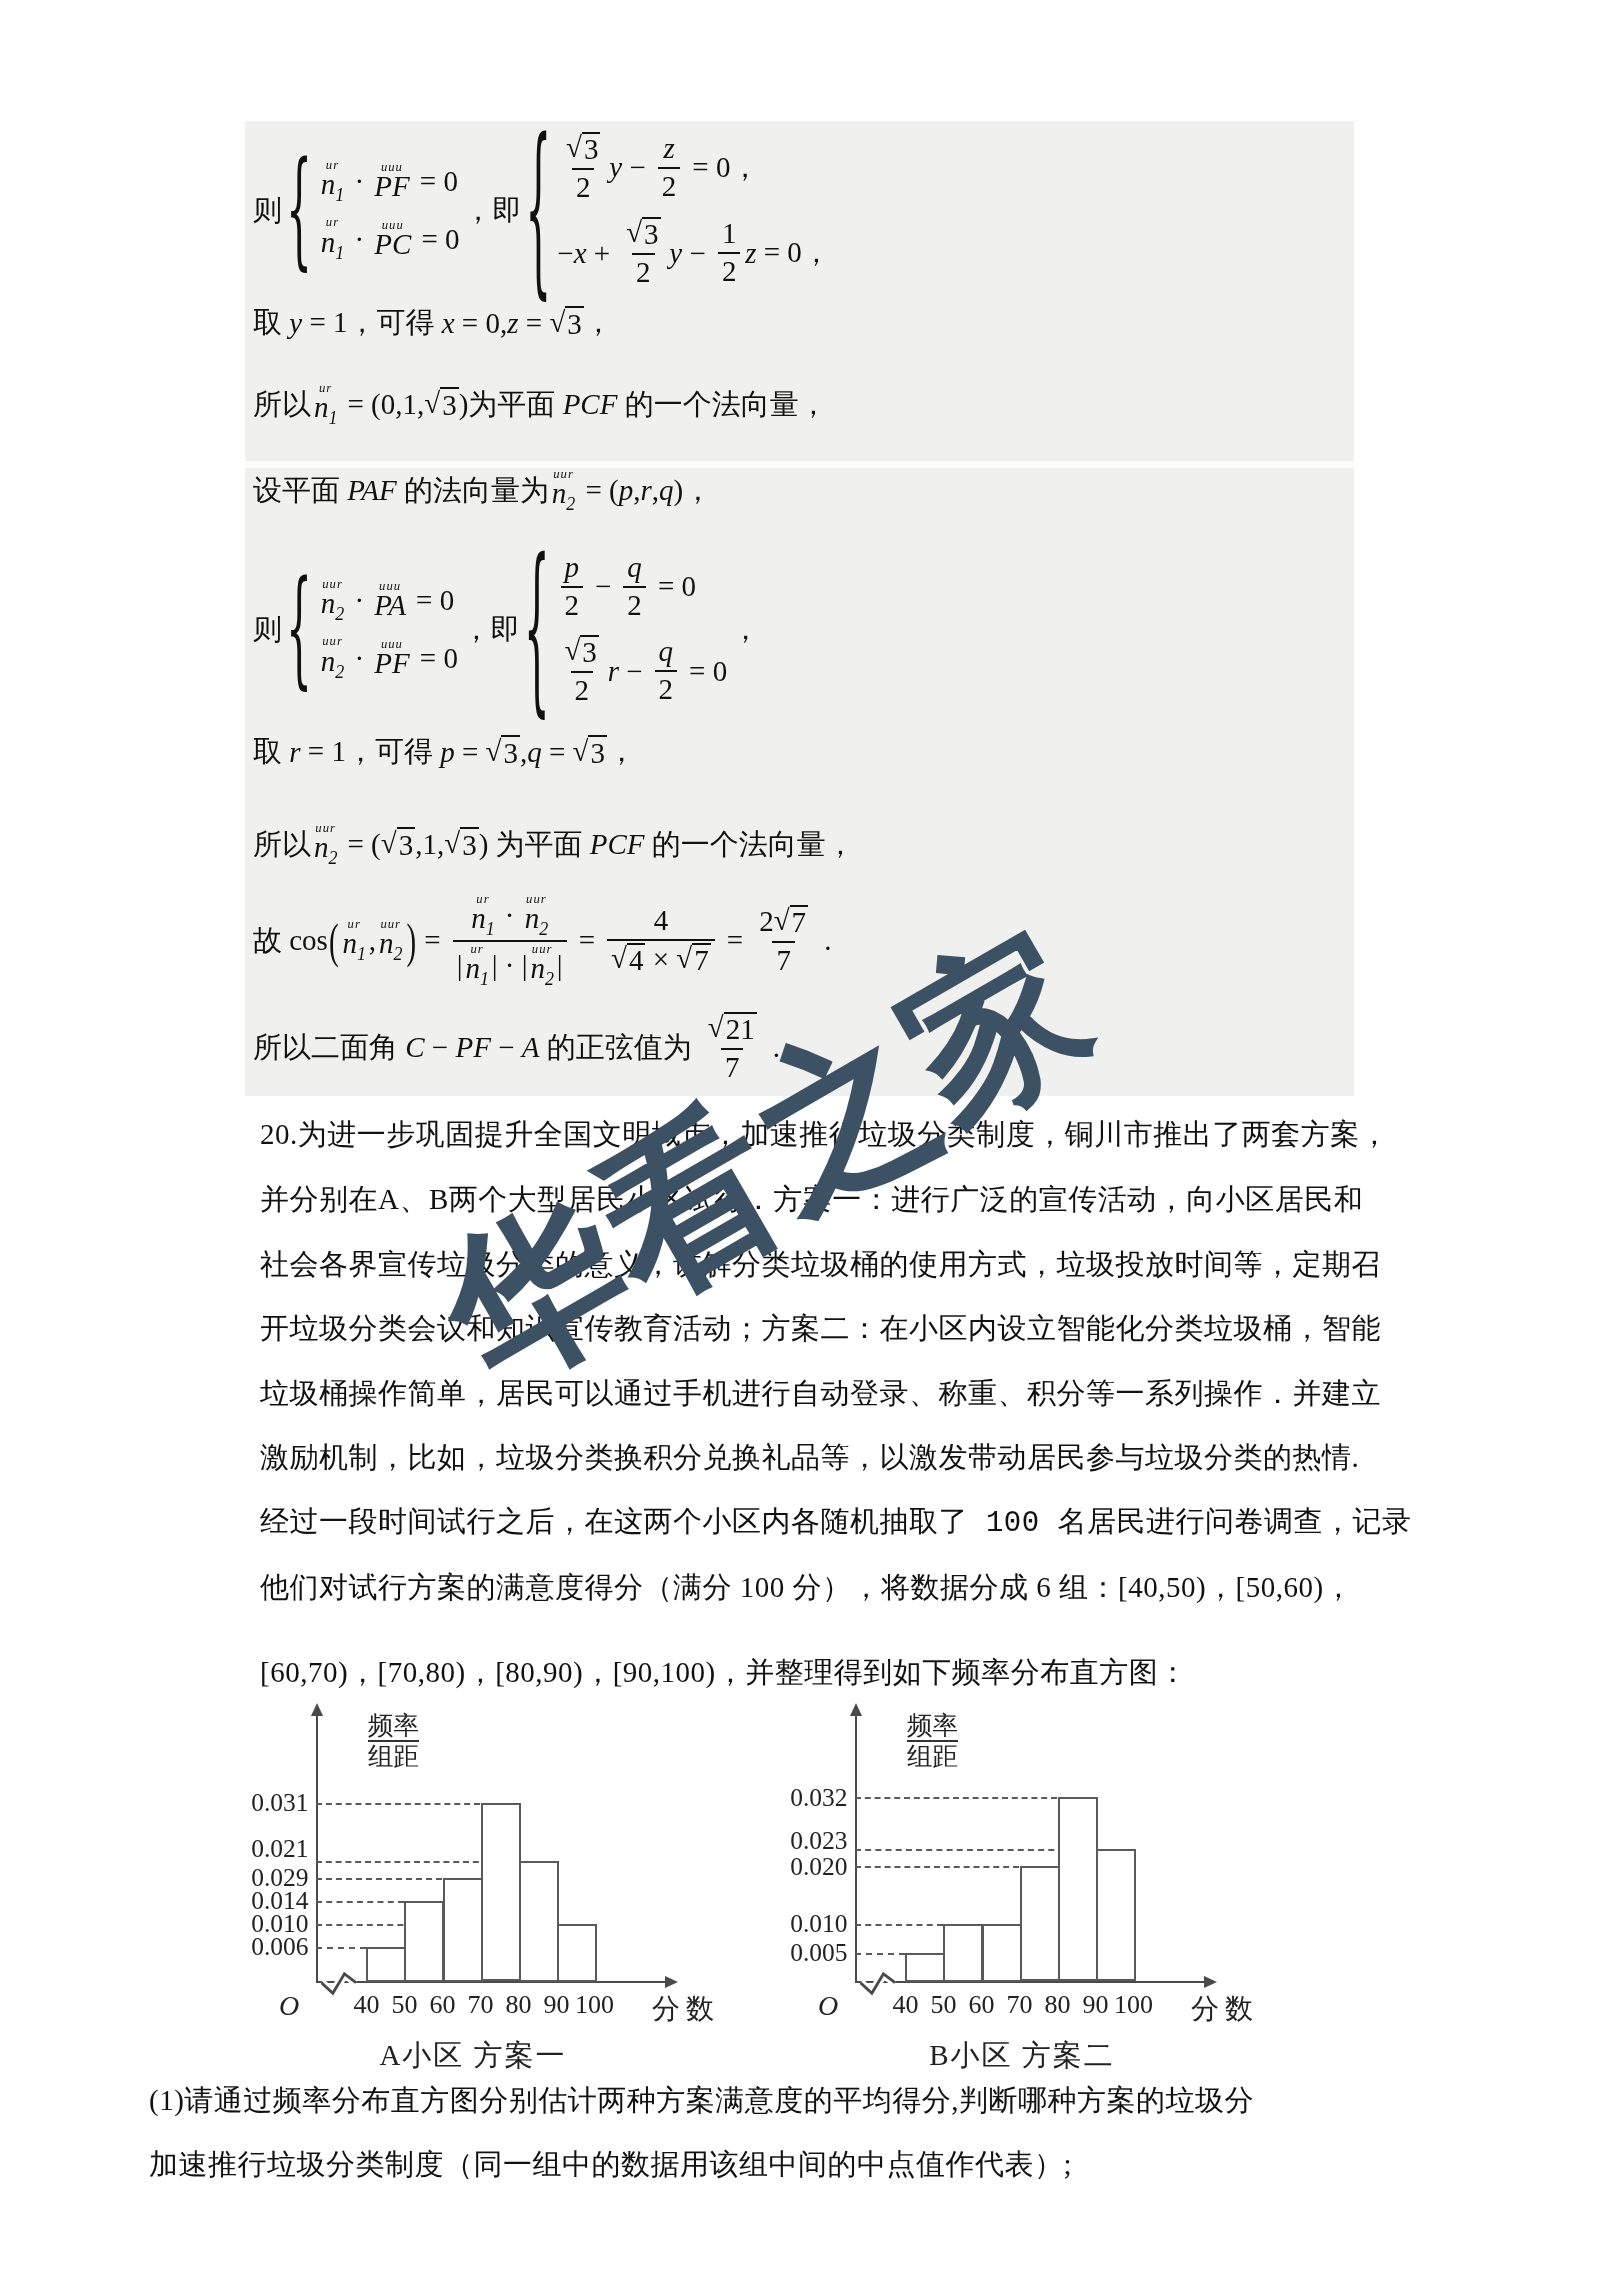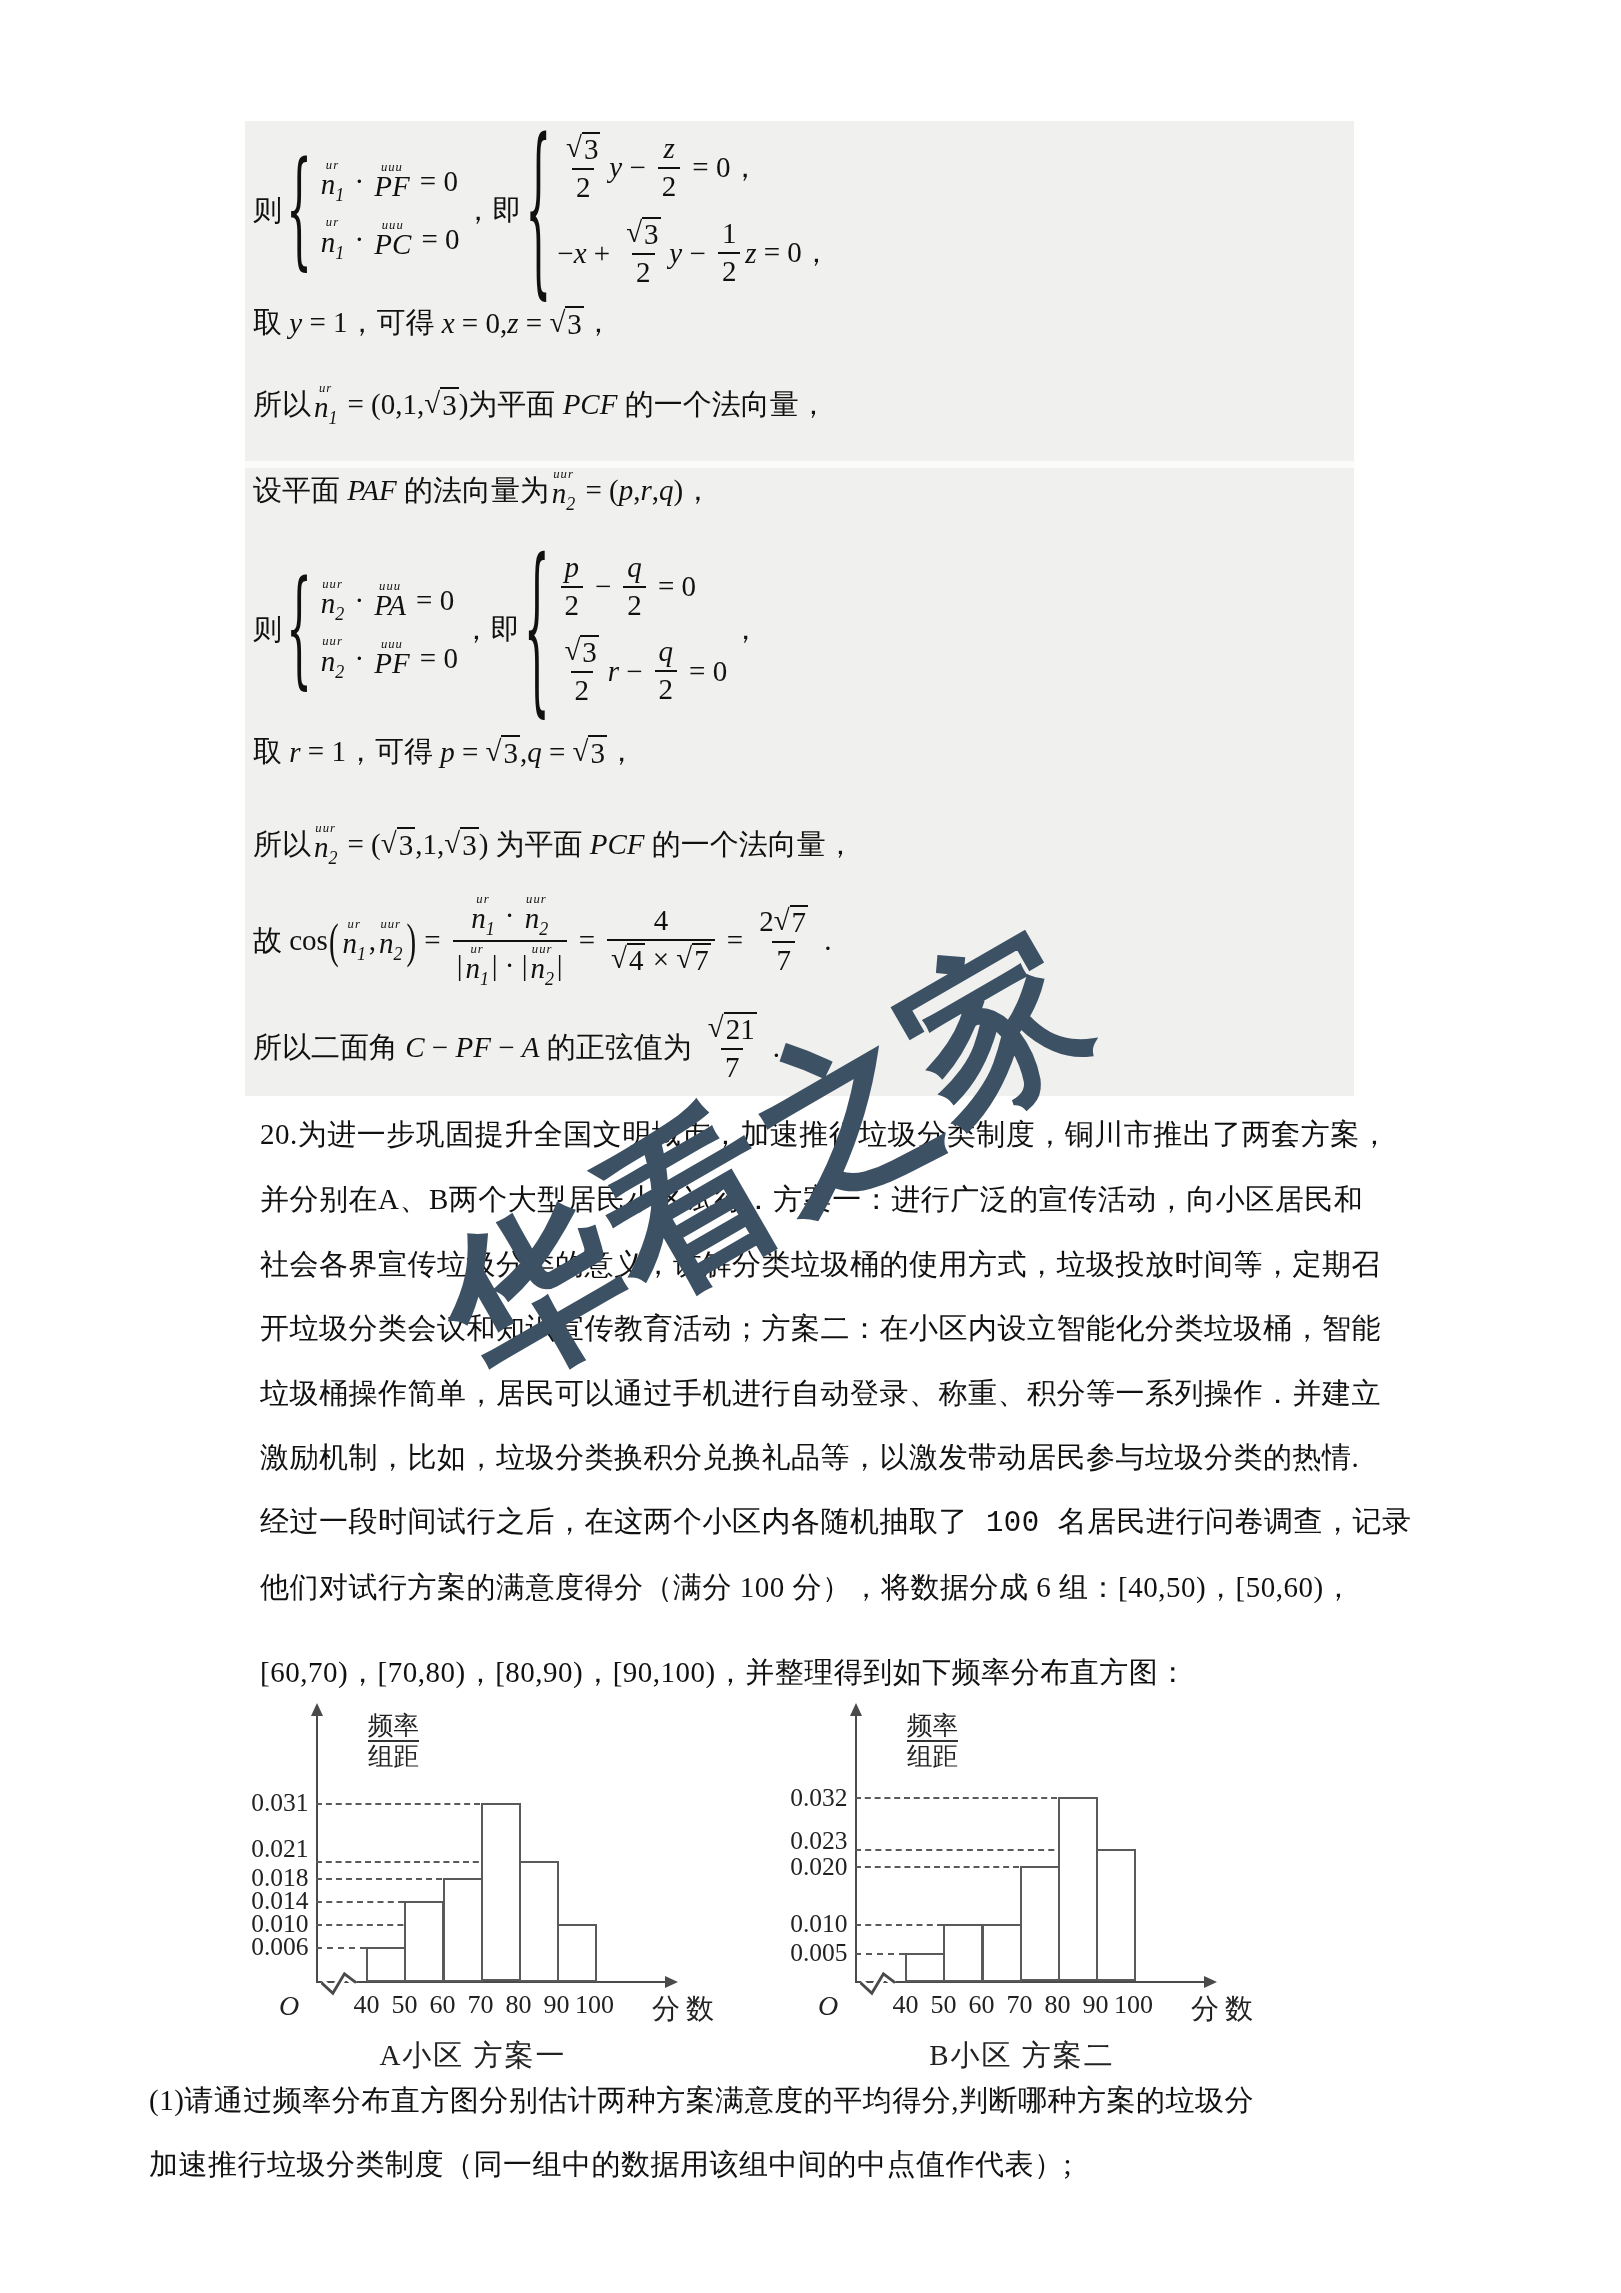--- a/index.html
+++ b/index.html
@@ -140,21 +140,21 @@
         <div class="dash" style="left: 125px; width: 240px; top: 221px;"></div>
         <div class="dash" style="left: 125px; width: 50px; top: 244px;"></div>
         <div class="bar" style="left: 175px; width: 40px; top: 244px; height: 35px;"></div>
         <div class="bar" style="left: 213px; width: 40px; top: 198px; height: 81px;"></div>
         <div class="bar" style="left: 252px; width: 40px; top: 175px; height: 104px;"></div>
         <div class="bar" style="left: 290px; width: 40px; top: 100px; height: 178px;"></div>
         <div class="bar" style="left: 328px; width: 40px; top: 158px; height: 121px;"></div>
         <div class="bar" style="left: 366px; width: 40px; top: 221px; height: 58px;"></div>
         <div class="ytick" style="left: 24.5px; top: 85px;">0.031</div>
         <div class="ytick" style="left: 24.5px; top: 131px;">0.021</div>
-        <div class="ytick" style="left: 24.5px; top: 160px;">0.018</div>
+        <div class="ytick" style="left: 24.5px; top: 160px;">0.029</div>
         <div class="ytick" style="left: 24.5px; top: 183px;">0.014</div>
         <div class="ytick" style="left: 24.5px; top: 206px;">0.010</div>
         <div class="ytick" style="left: 24.5px; top: 229px;">0.006</div>
         <div class="xtick" style="left: 144px; top: 287px;">40</div>
         <div class="xtick" style="left: 182px; top: 287px;">50</div>
         <div class="xtick" style="left: 220px; top: 287px;">60</div>
         <div class="xtick" style="left: 258px; top: 287px;">70</div>
         <div class="xtick" style="left: 296px; top: 287px;">80</div>
         <div class="xtick" style="left: 334px; top: 287px;">90</div>
         <div class="xtick" style="left: 372px; top: 287px;">100</div>

